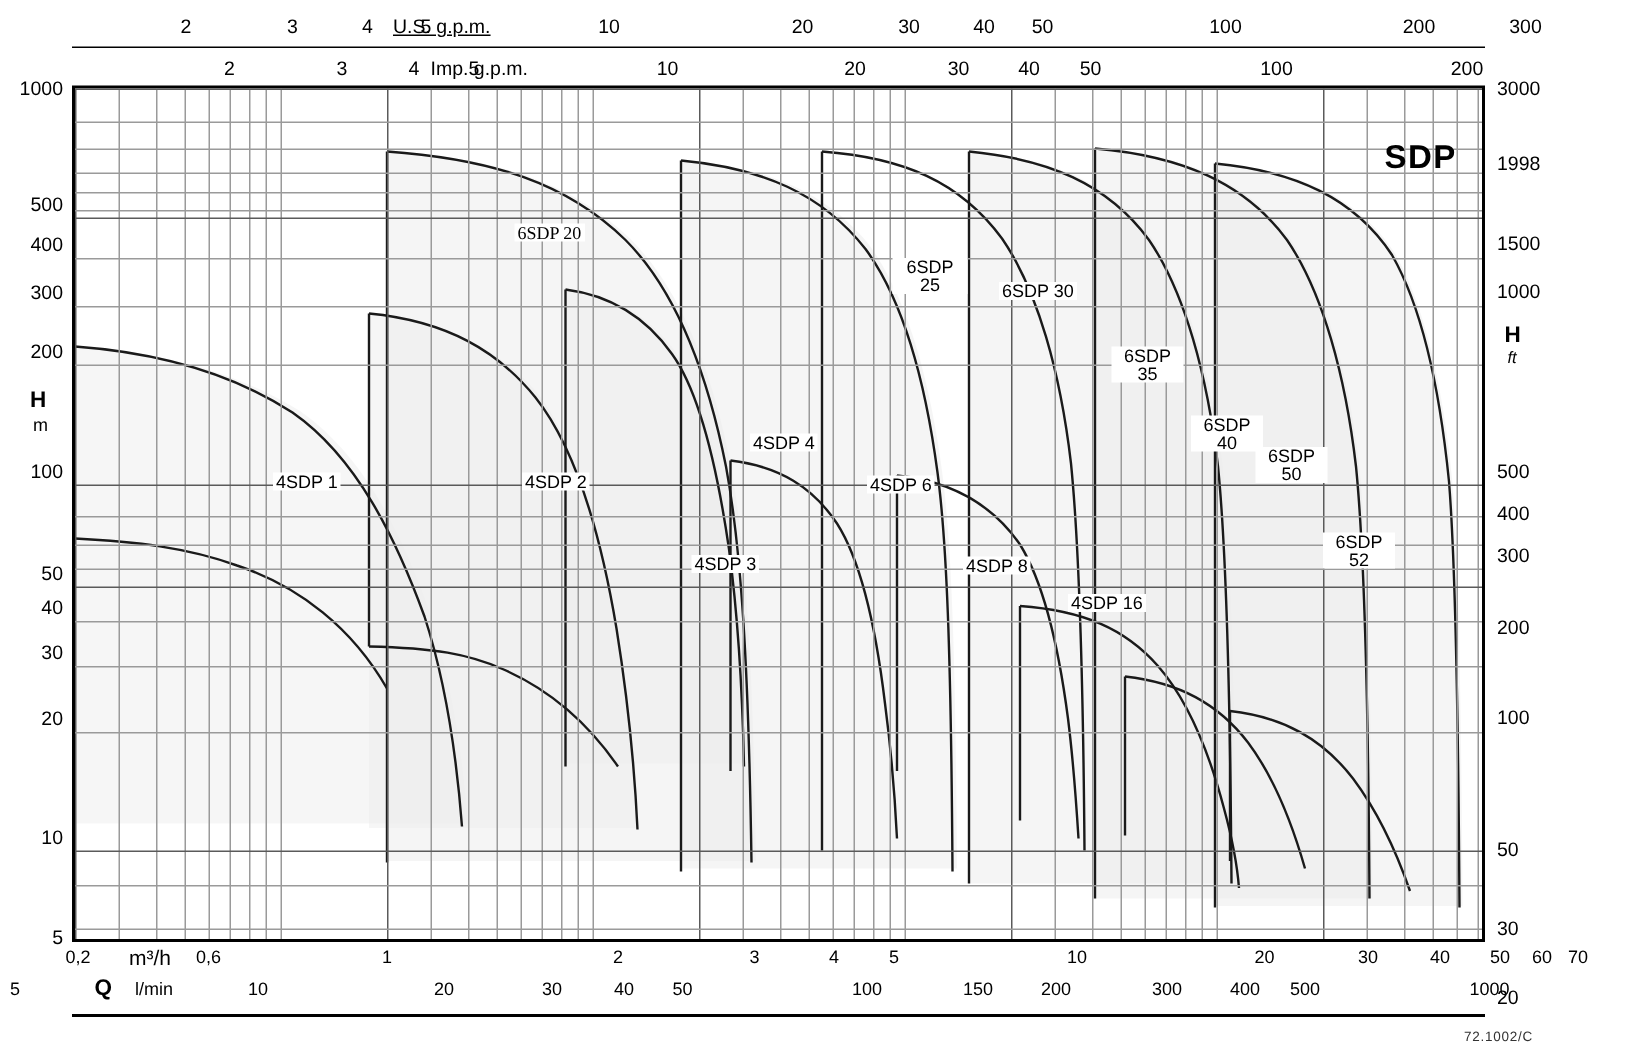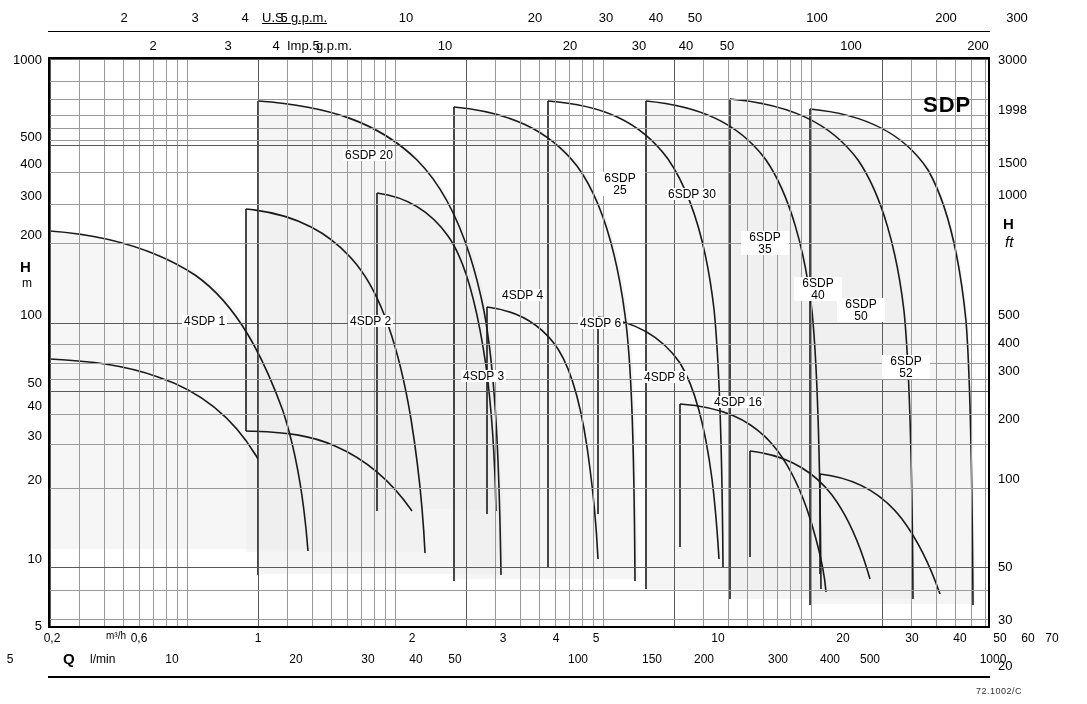--- a/index.html
+++ b/index.html
@@ -89,21 +89,21 @@
     <span class="ylab" style="left:4px;top:257px;">500</span>
     <span class="ylab" style="left:4px;top:285px;">400</span>
     <span class="ylab" style="left:4px;top:313px;">300</span>
     <span class="ylab" style="left:4px;top:361px;">200</span>
     <span class="ylab" style="left:4px;top:421px;">100</span>
     <span class="ylab" style="left:4px;top:509px;">50</span>
     <span class="ylab" style="left:4px;top:562px;">30</span>
     <span class="ylab" style="left:4px;top:608px;">20</span>
   </div>
   <span class="axisname abs" style="left:1003px;top:215px;">H</span>
-  <span class="txt abs" style="left:1005px;top:233px;font-size:15px;font-style:italic;">ft</span>
+  <span class="txt abs" style="left:1005px;top:233px;font-size:11px;font-style:italic;">ft</span>
 
   <div id="plot">
     <div id="plotinner">
 
       <div class="vline major" style="left:0px;"></div>
       <div class="vline" style="left:29px;"></div>
       <div class="vline" style="left:54px;"></div>
       <div class="vline" style="left:73px;"></div>
       <div class="vline" style="left:89px;"></div>
       <div class="vline" style="left:103px;"></div>
@@ -221,21 +221,21 @@
         <path class="cv" d="M770,415 L770,515"></path>
       </svg>
 
       <span class="curvelabel" style="left:132px;top:256px;">4SDP 1</span>
       <span class="curvelabel" style="left:298px;top:256px;">4SDP 2</span>
       <span class="curvelabel" style="left:411px;top:311px;">4SDP 3</span>
       <span class="curvelabel" style="left:450px;top:230px;">4SDP 4</span>
       <span class="curvelabel" style="left:528px;top:258px;">4SDP 6</span>
       <span class="curvelabel" style="left:592px;top:312px;">4SDP 8</span>
       <span class="curvelabel" style="left:662px;top:337px;">4SDP 16</span>
-      <span class="curvelabel" style="left:293px;top:90px;">6SDP 20</span>
+      <span class="curvelabel" style="left:293px;top:90px;font-family:Liberation Serif, serif;">6SDP 20</span>
       <span class="curvelabel" style="left:545px;top:113px;width:46px;">6SDP<br>25</span>
       <span class="curvelabel" style="left:616px;top:129px;">6SDP 30</span>
       <span class="curvelabel" style="left:691px;top:172px;width:44px;">6SDP<br>35</span>
       <span class="curvelabel" style="left:744px;top:218px;width:44px;">6SDP<br>40</span>
       <span class="curvelabel" style="left:787px;top:239px;width:44px;">6SDP<br>50</span>
       <span class="curvelabel" style="left:832px;top:296px;width:44px;">6SDP<br>52</span>
 
       <span class="brand" style="left:873px;top:33px;">SDP</span>
     </div>
   </div>
@@ -249,21 +249,21 @@
     <span class="ticklab sm" style="left:508px;">4</span>
     <span class="ticklab sm" style="left:548px;">5</span>
     <span class="ticklab sm" style="left:670px;">10</span>
     <span class="ticklab sm" style="left:795px;">20</span>
     <span class="ticklab sm" style="left:864px;">30</span>
     <span class="ticklab sm" style="left:912px;">40</span>
     <span class="ticklab sm" style="left:952px;">50</span>
     <span class="ticklab sm" style="left:980px;">60</span>
     <span class="ticklab sm" style="left:1004px;">70</span>
   </div>
-  <span class="txt abs" style="left:106px;top:630px;font-size:10px;">m³/h</span>
+  <span class="txt abs" style="left:86px;top:630px;font-size:14px;">m³/h</span>
 
   <div class="tickrow" style="left:48px;top:652px;width:942px;">
     <span class="ticklab sm" style="left:-38px;">5</span>
     <span class="ticklab sm" style="left:124px;">10</span>
     <span class="ticklab sm" style="left:248px;">20</span>
     <span class="ticklab sm" style="left:320px;">30</span>
     <span class="ticklab sm" style="left:368px;">40</span>
     <span class="ticklab sm" style="left:407px;">50</span>
     <span class="ticklab sm" style="left:530px;">100</span>
     <span class="ticklab sm" style="left:604px;">150</span>

